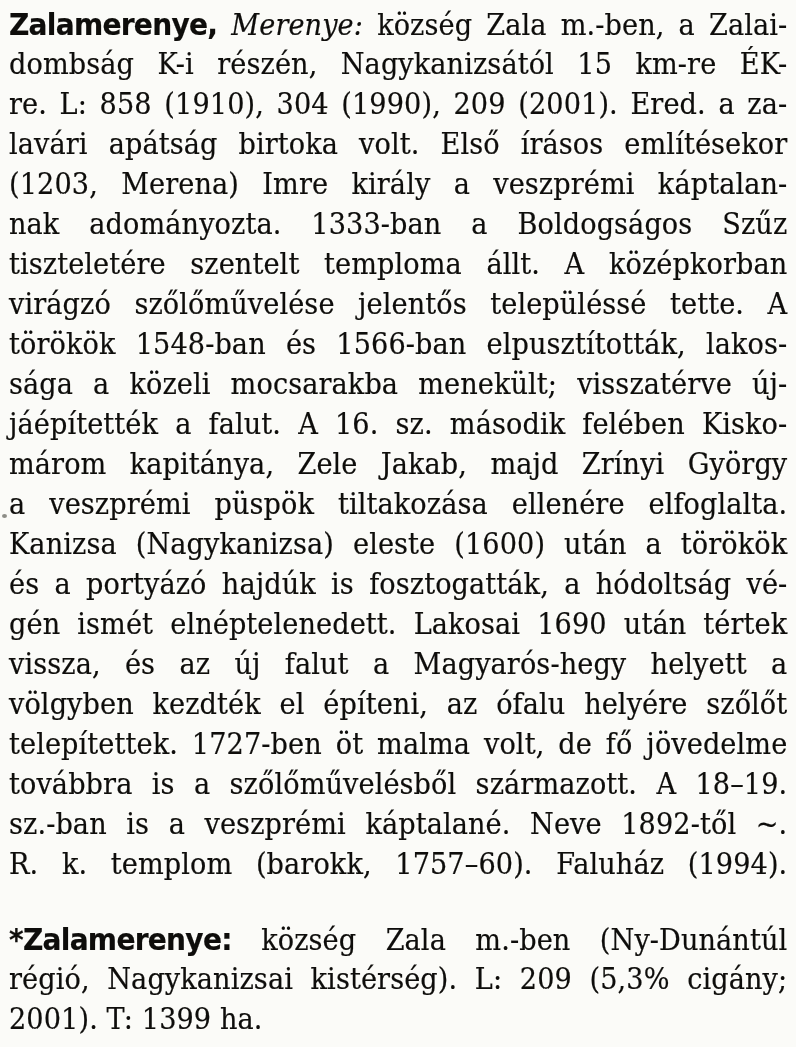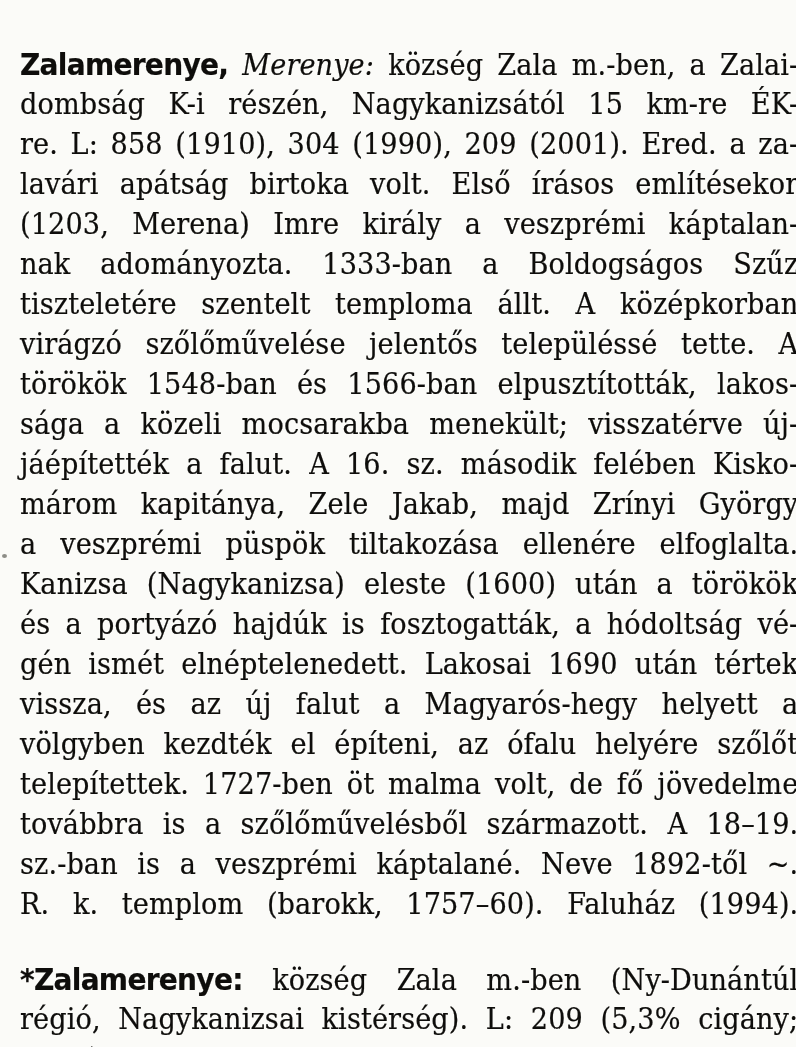--- a/index.html
+++ b/index.html
@@ -8,22 +8,21 @@
     height: 1047px;
     overflow: hidden;
     position: relative;
     background: #fbfbf8;
     color: #0e0d0b;
     font-family: "DejaVu Serif", serif;
   }
   .page {
     position: absolute;
     inset: 0;
-    padding: 4px 9px 0 20px;
-    margin-top: 40px;
+    padding: 4px 9px 0 9px;
   }
   
   .scale-wrap {
     width: 860px;
     transform: scaleX(0.905);
     transform-origin: 0 0;
   }
   .line {
     font-size: 30px;
     line-height: 40px;

